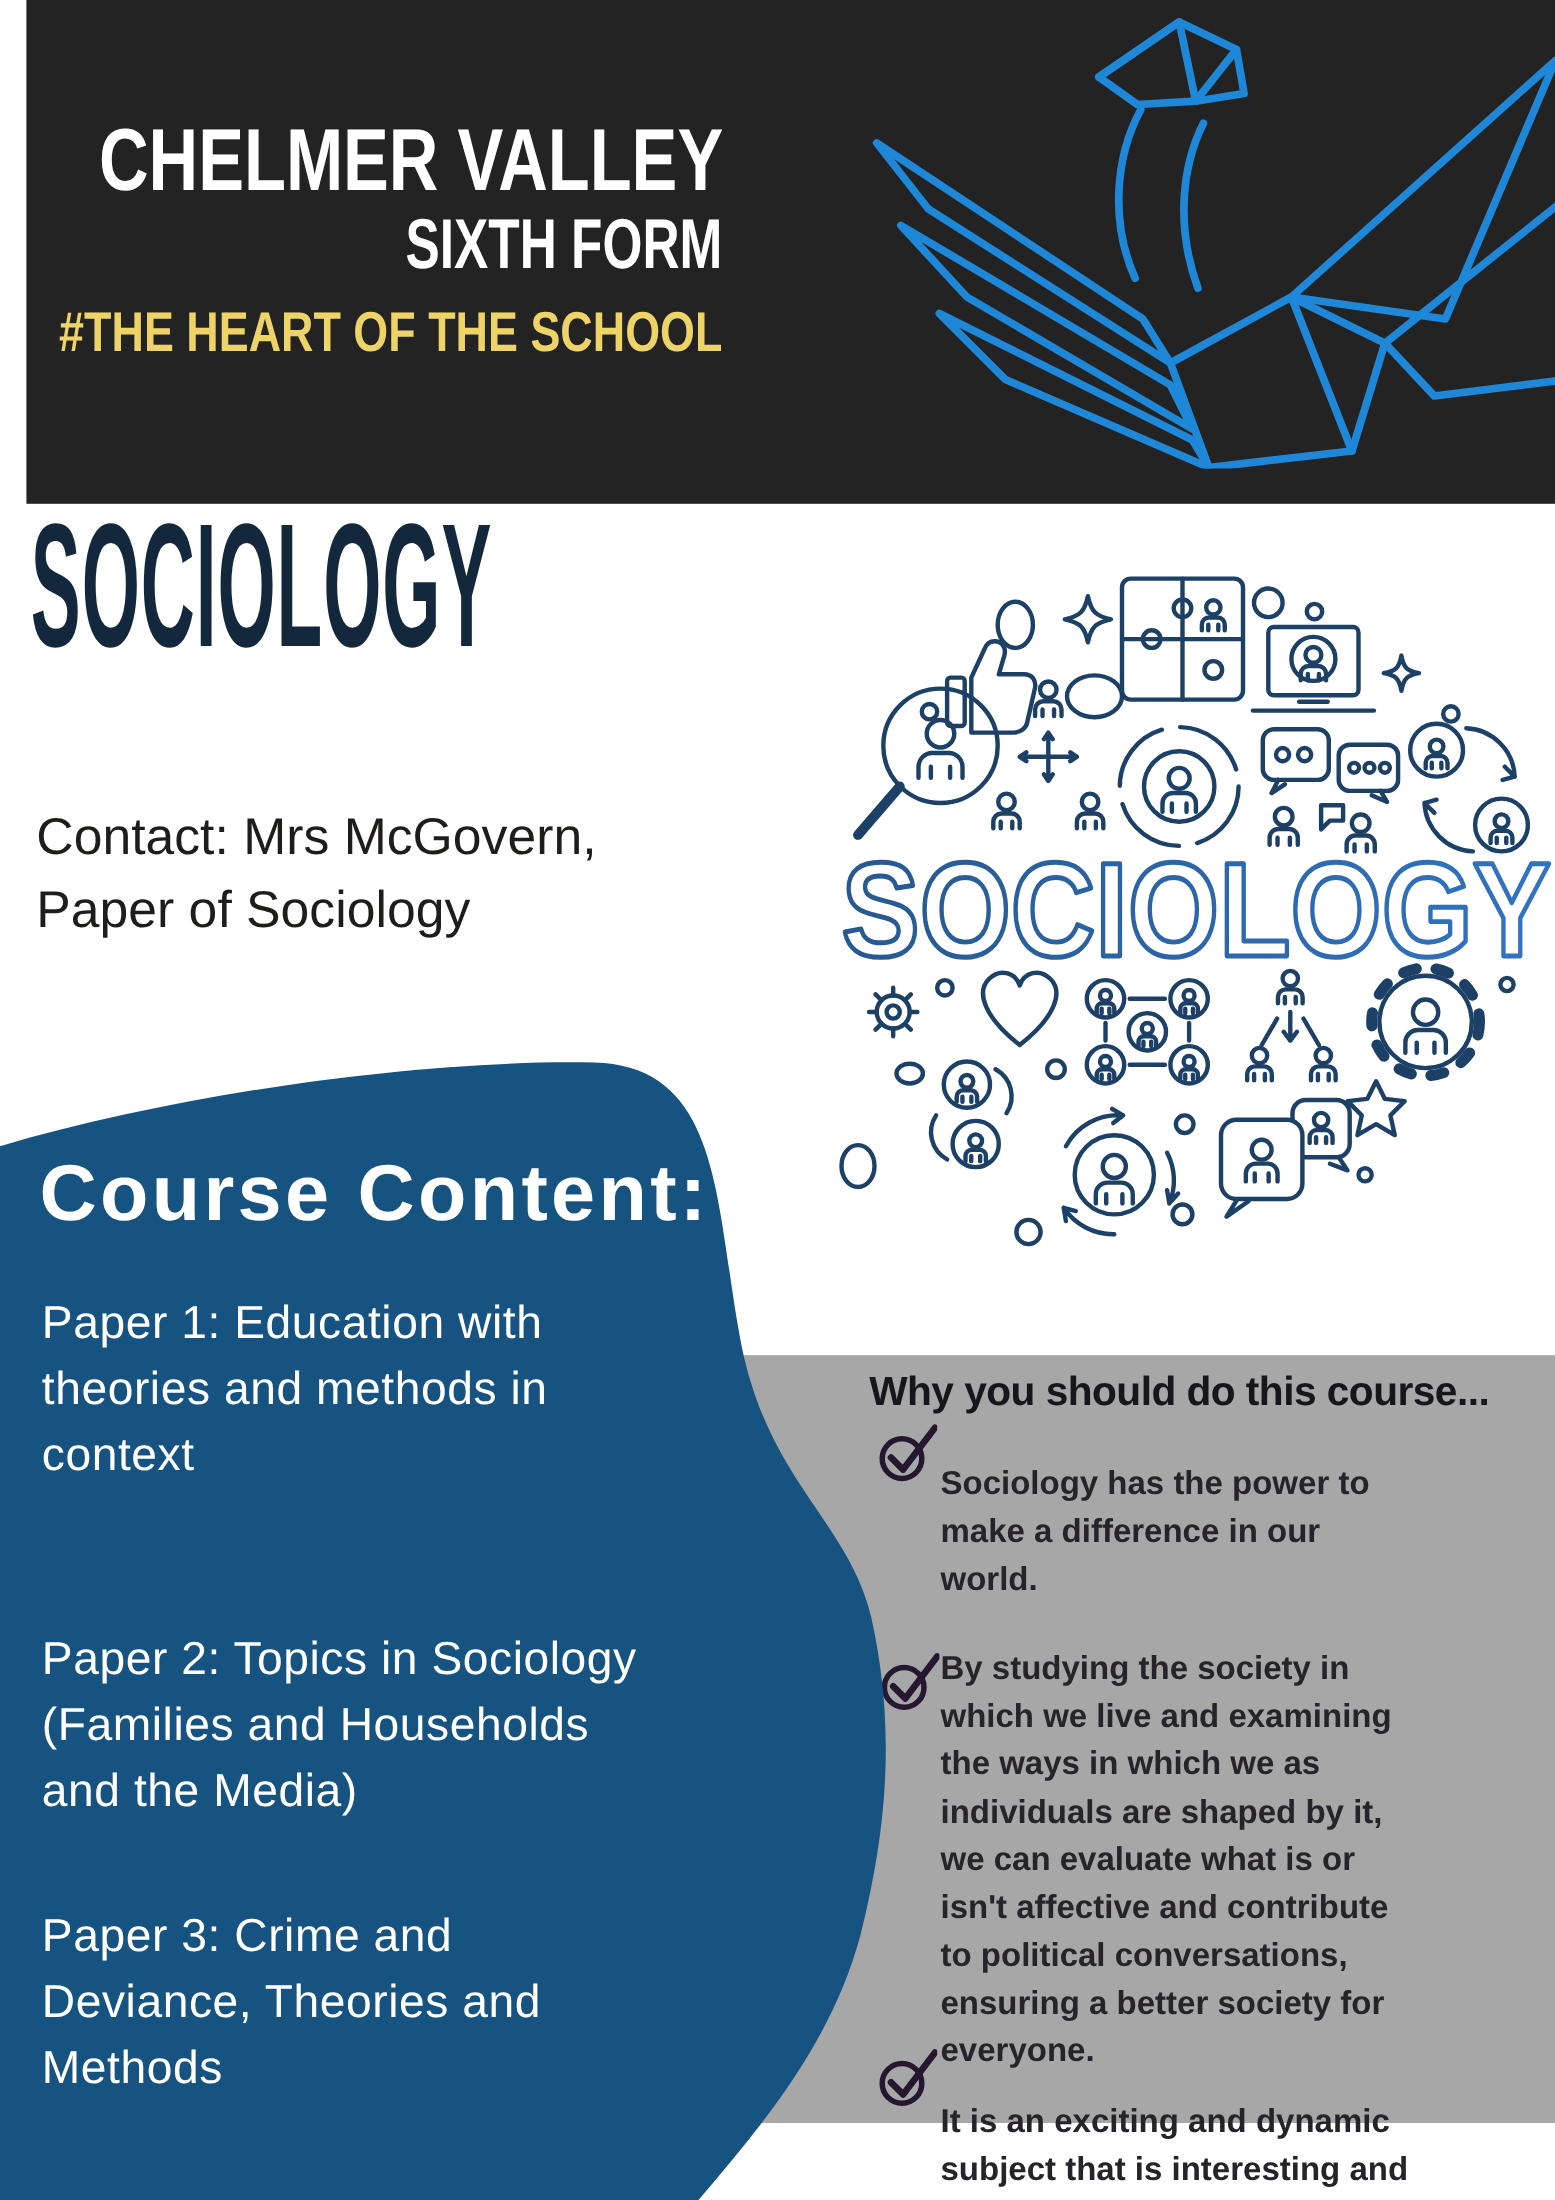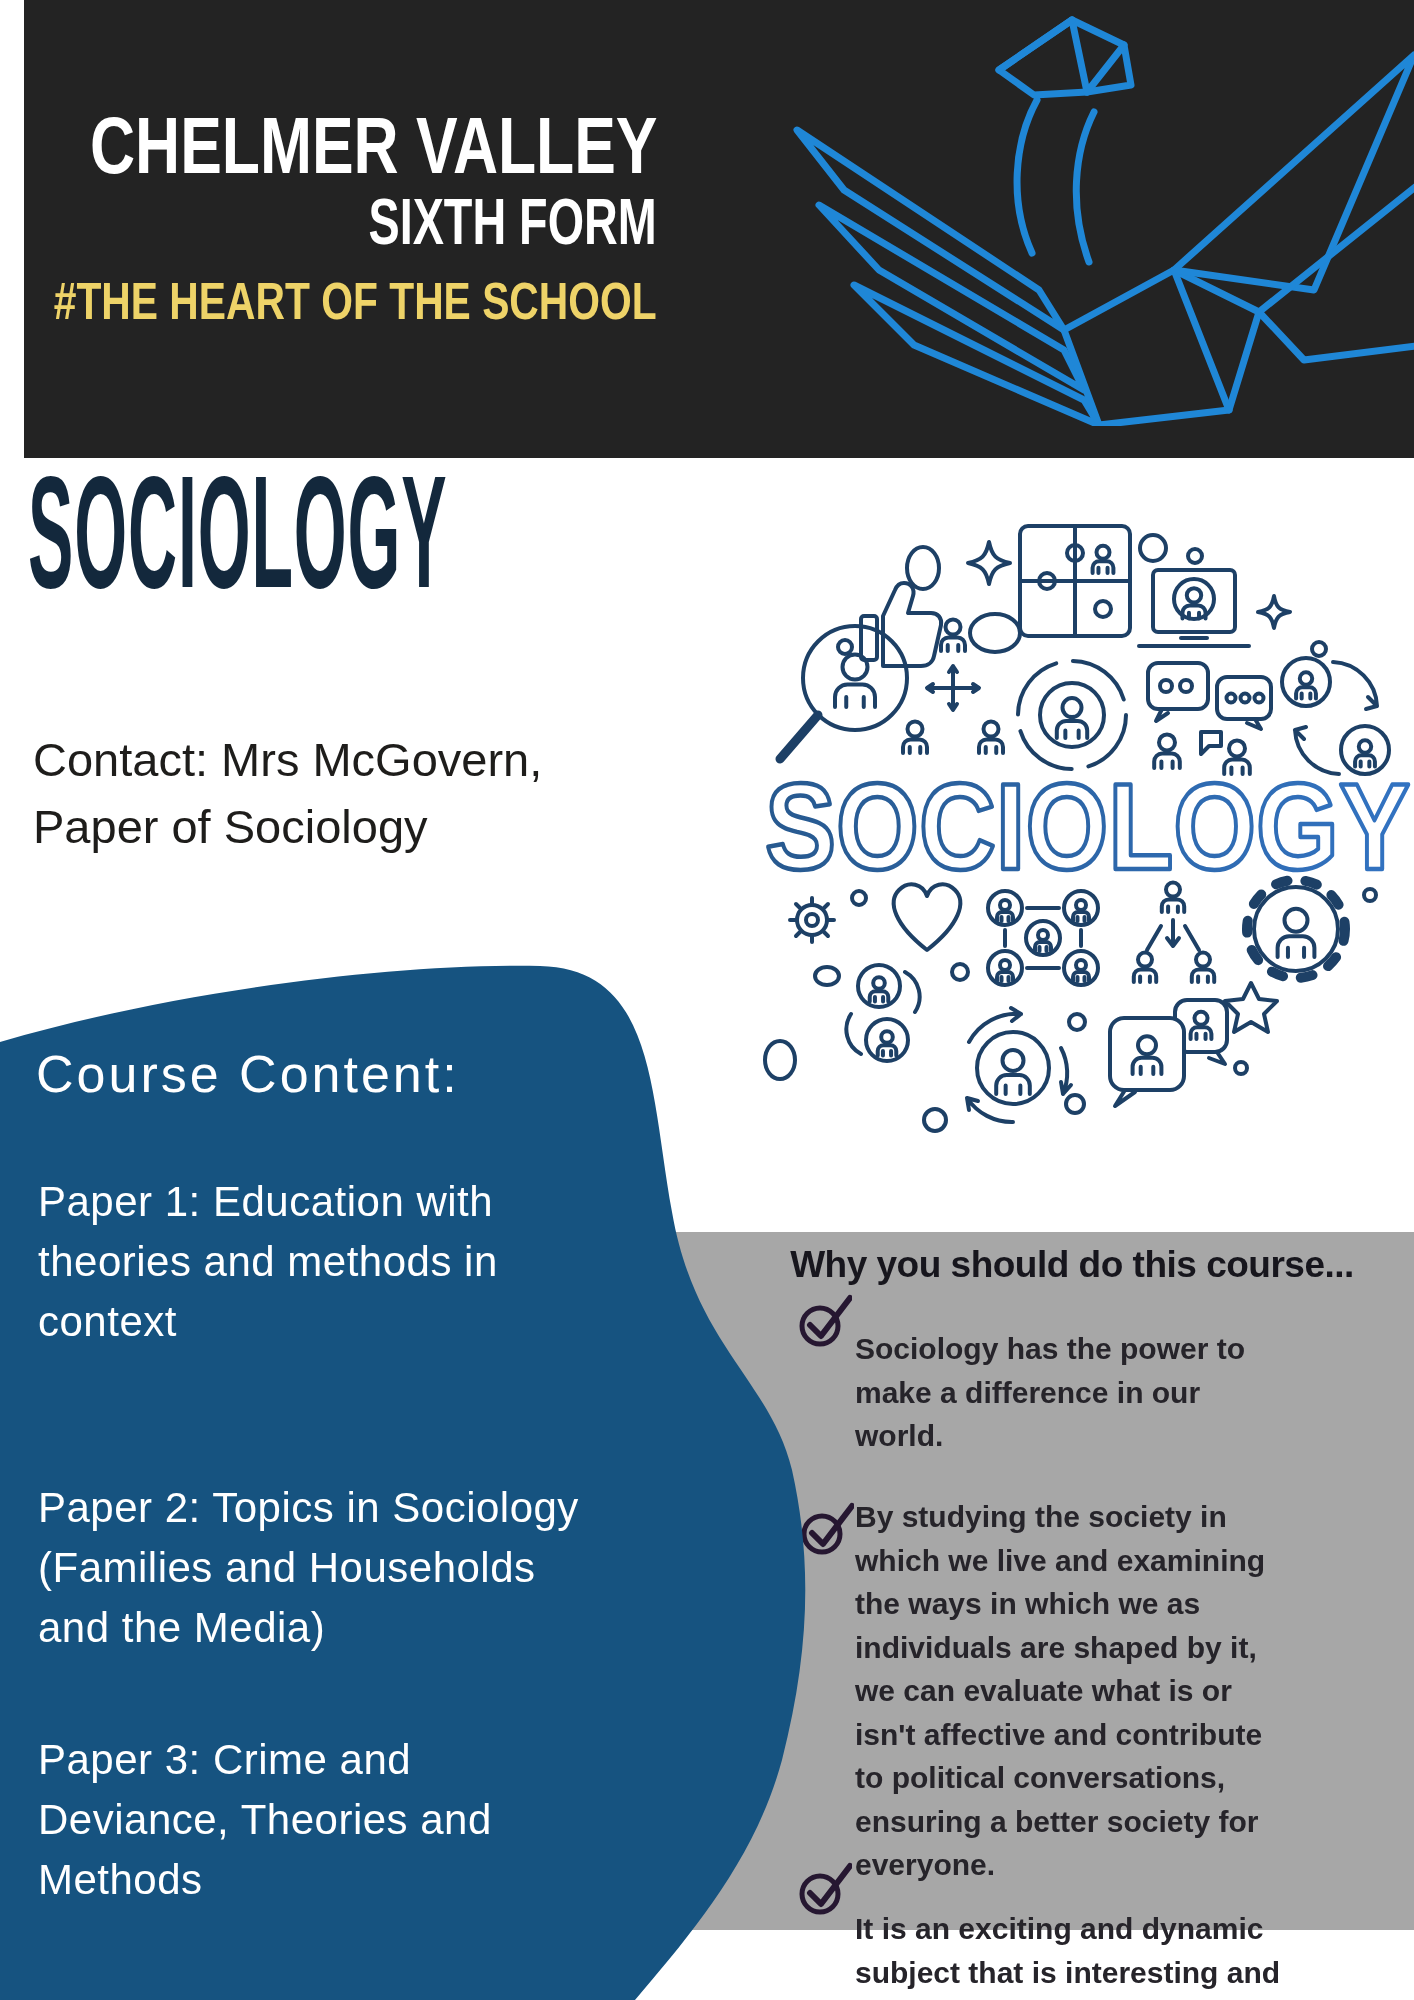--- a/index.html
+++ b/index.html
@@ -40,21 +40,21 @@
   .check{position:absolute;width:54px;height:58px;}
   .ck1{left:228px;top:58px;}
   .ck2{left:230px;top:266px;}
   .ck3{left:228px;top:626px;}
 
   
   .blob{position:absolute;left:0;top:920px;z-index:2;}
 
   
   .cc{z-index:3;color:#ffffff;}
-  .cc-heading{position:absolute;left:36px;top:1044px;font-size:52px;font-weight:normal;
+  .cc-heading{position:absolute;left:36px;top:1044px;font-size:72px;font-weight:bold;
               letter-spacing:3px;white-space:nowrap;}
   .paper{position:absolute;left:38px;font-size:42px;font-weight:normal;line-height:60px;
          white-space:pre-line;letter-spacing:0.5px;}
   .p1{top:1152px;margin-top:20px;}
   .p2{top:1478px;}
   .p3{top:1730px;}
 
   .illu{position:absolute;left:565px;top:420px;z-index:0;}
   .swan{position:absolute;left:645px;top:12px;}
 </style>

